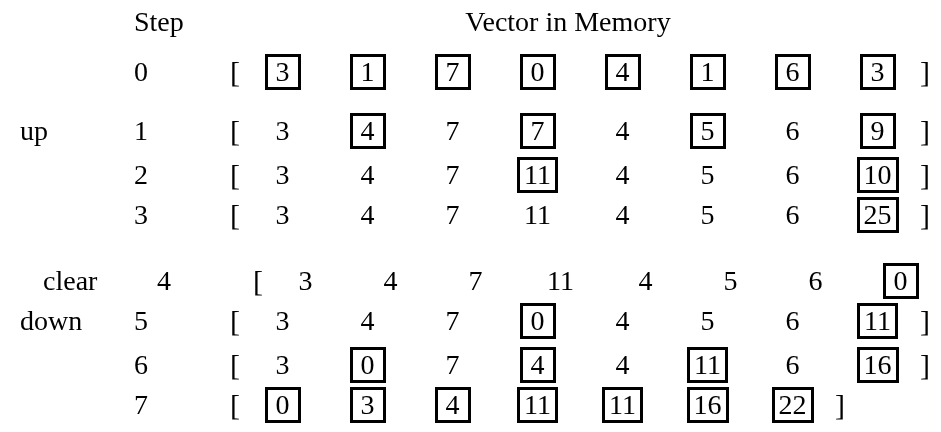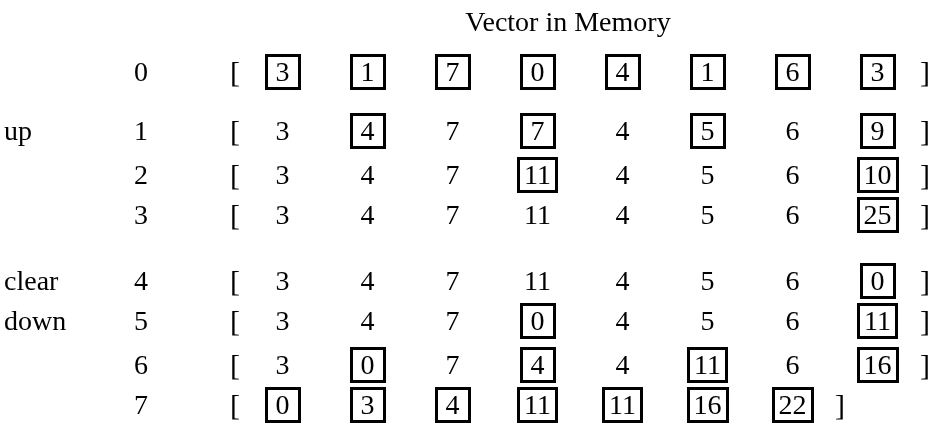--- a/index.html
+++ b/index.html
@@ -19,50 +19,51 @@
   .row {
     display: grid;
     grid-template-columns: 120px 96px 24px repeat(8, 85px) 21px;
     align-items: center;
     height: 40px;
     font-size: 28px;
     line-height: 1.05;
   }
   .header-row { height: 44px; }
   .cell { text-align: center; white-space: nowrap; }
-  .phase { text-align: left; padding-left: 4px; }
+  .phase { text-align: left; padding-left: 20px; }
   .step-col { text-align: left; padding-left: 14px; }
   .vector-header { grid-column: 3 / 12; text-align: center; font-family: Liberation Serif, serif; }
   .bracket-open { text-align: right; font-size: 30px; }
   .bracket-close { text-align: left; font-size: 30px; }
   .val {
     display: inline-block;
     min-width: 22px;
     padding: 0 4px;
     border: 3px solid transparent;
     text-align: center;
   }
   .val[data-boxed="true"] { border-color: #000000; }
   
   .vrow { margin-top: 2px; }
   .vrow:nth-child(1) { margin-top: 8px; }
   .vrow:nth-child(2) { margin-top: 19px; }
   .vrow:nth-child(3) { margin-top: 4px; }
   .vrow:nth-child(4) { margin-top: 0; }
-  .vrow:nth-child(5) { margin-top: 26px; }
+  .vrow:nth-child(5) { margin-top: 26px; margin-left: 23px; }
   .vrow:nth-child(6) { margin-top: 0; }
   .vrow:nth-child(7) { margin-top: 4px; }
   .vrow:nth-child(8) { margin-top: 0; }
 </style>
 </head>
 <body>
 
 <div class="page">
   <div class="row header-row">
     <div class="cell phase"></div>
+    <div class="cell step-col">Step</div>
     <div class="cell vector-header">Vector in Memory</div>
   </div>
   <div id="rows">
       <div class="row vrow">
         <div class="cell phase"></div>
         <div class="cell step-col">0</div>
         <div class="cell bracket-open">[</div>
         <div class="cell"><div class="val" data-boxed="true">3</div></div>
         <div class="cell"><div class="val" data-boxed="true">1</div></div>
         <div class="cell"><div class="val" data-boxed="true">7</div></div>

